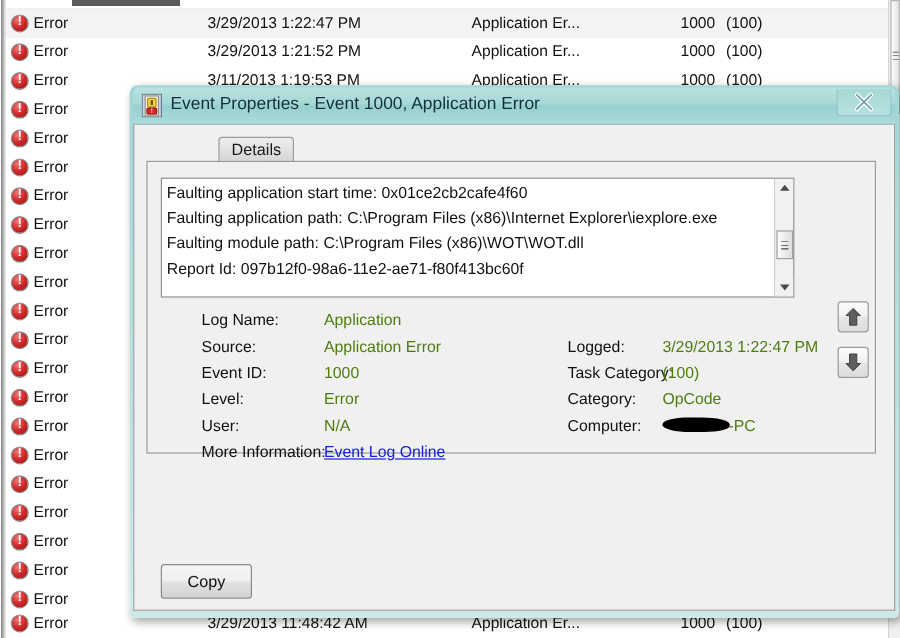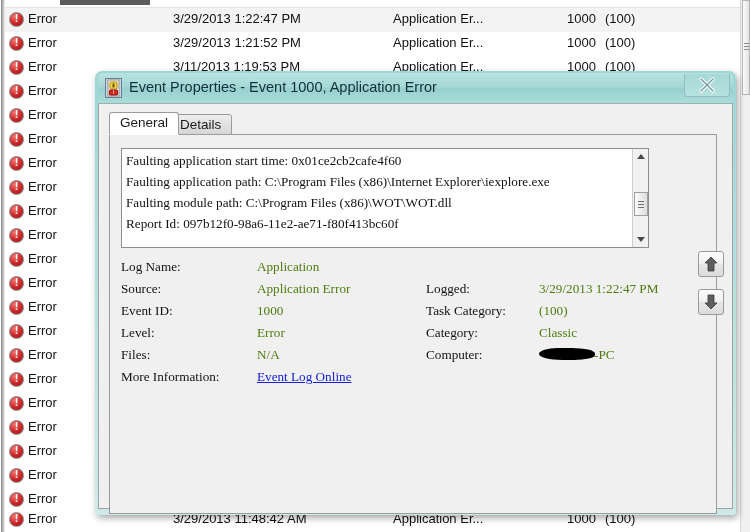--- a/index.html
+++ b/index.html
@@ -128,21 +128,21 @@
     background:
       linear-gradient(to bottom,
         #8b8b8b 0, #8b8b8b 1px, transparent 1px, transparent 3px,
         #8b8b8b 3px, #8b8b8b 4px, transparent 4px, transparent 6px,
         #8b8b8b 6px, #8b8b8b 7px);
   }
 
   
   #dialog {
     position: absolute;
-    left: 95px; top: 71px;
+    left: 108px; top: 71px;
     width: 641px; height: 444px;
     box-sizing: border-box;
     border-radius: 7px 7px 4px 4px;
     background: linear-gradient(to bottom, #9fd6d6 0%, #b4e0de 50%, #cdeae8 100%);
     padding: 2px 3px 4px 3px;
     box-shadow: 2px 3px 7px rgba(0,0,0,0.35);
   }
   .dlg-titlebar {
     position: relative;
     height: 30px;
@@ -212,25 +212,24 @@
     left: 60px;
     top: 2px;
     height: 21px;
     background: linear-gradient(to bottom, #eeeeee, #d6d6d6);
     z-index: 2;
   }
 
   .tab-panel {
     position: absolute;
     left: 10px; top: 30px;
-    width: 608px; height: 380px;
+    width: 608px; height: 244px;
     background: #f0f0f0;
     border: 1px solid #9b9b9b;
     box-sizing: border-box;
-    font-family: Liberation Serif, serif;
   }
 
   
   .desc-box {
     position: absolute;
     left: 11px; top: 13px;
     width: 528px; height: 100px;
     background: #ffffff;
     border: 1px solid #8d8d8d;
     box-sizing: border-box;
@@ -288,20 +287,21 @@
     left: 11px; top: 124px;
     width: 580px;
   }
   .prop-row { position: relative; height: 22px; }
   .prop-label {
     position: absolute;
     top: 0;
     font-size: 13.2px;
     color: #111111;
     white-space: nowrap;
+    margin-left: 34px;
   }
   .prop-value {
     position: absolute;
     top: 0;
     font-size: 13.2px;
     color: #4d7c0f;
     white-space: nowrap;
   }
   .lcol-label { left: 0px; }
   .lcol-value { left: 136px; }
@@ -496,21 +496,20 @@
       <svg width="18" height="18" viewBox="0 0 18 18">
         <path d="M3 3 L15 15 M15 3 L3 15" stroke="#ffffff" stroke-width="3.4" stroke-linecap="round" fill="none"></path>
         <path d="M3 3 L15 15 M15 3 L3 15" stroke="#7a9ea6" stroke-width="1.5" stroke-linecap="round" fill="none"></path>
       </svg>
     </div>
   </div>
 
   <div class="dlg-body">
 
     <div class="tabstrip">
-      <div class="tab active">General</div>
       <div class="tab inactive">Details</div>
     </div>
 
     <div class="tab-panel">
 
       <div class="desc-box">
         <div class="desc-text">Faulting application start time: 0x01ce2cb2cafe4f60
 Faulting application path: C:\Program Files (x86)\Internet Explorer\iexplore.exe
 Faulting module path: C:\Program Files (x86)\WOT\WOT.dll
 Report Id: 097b12f0-98a6-11e2-ae71-f80f413bc60f</div>
@@ -545,36 +544,37 @@
         <div class="prop-row">
           <span class="prop-label lcol-label">Event ID:</span>
           <span class="prop-value lcol-value">1000</span>
           <span class="prop-label rcol-label">Task Category:</span>
           <span class="prop-value rcol-value">(100)</span>
         </div>
         <div class="prop-row">
           <span class="prop-label lcol-label">Level:</span>
           <span class="prop-value lcol-value">Error</span>
           <span class="prop-label rcol-label">Category:</span>
-          <span class="prop-value rcol-value">Classic</span>
+          <span class="prop-value rcol-value">OpCode</span>
         </div>
         <div class="prop-row">
-          <span class="prop-label lcol-label">Files:</span>
+          <span class="prop-label lcol-label">User:</span>
           <span class="prop-value lcol-value">N/A</span>
           <span class="prop-label rcol-label">Computer:</span>
           <span class="prop-value rcol-value"><span class="redact"></span><span>-PC</span></span>
         </div>
         <div class="prop-row">
           <span class="prop-label lcol-label">More Information:</span>
           <span class="prop-value lcol-value hyperlink">Event Log Online </span>
         </div>
       </div>
 
     </div>
 
+    <div class="btn" id="copy-button">Copy</div>
 
   </div>
 </div>
 
 <div class="navbtn" id="nav-up-button">
   <span>
     <svg width="14" height="16" viewBox="0 0 14 16">
       <path d="M7 1 L13 7 L10 7 L10 15 L4 15 L4 7 L1 7 Z" fill="#5e5e5e" stroke="#3c3c3c" stroke-width="0.8" stroke-linejoin="round"></path>
     </svg>
   </span>

